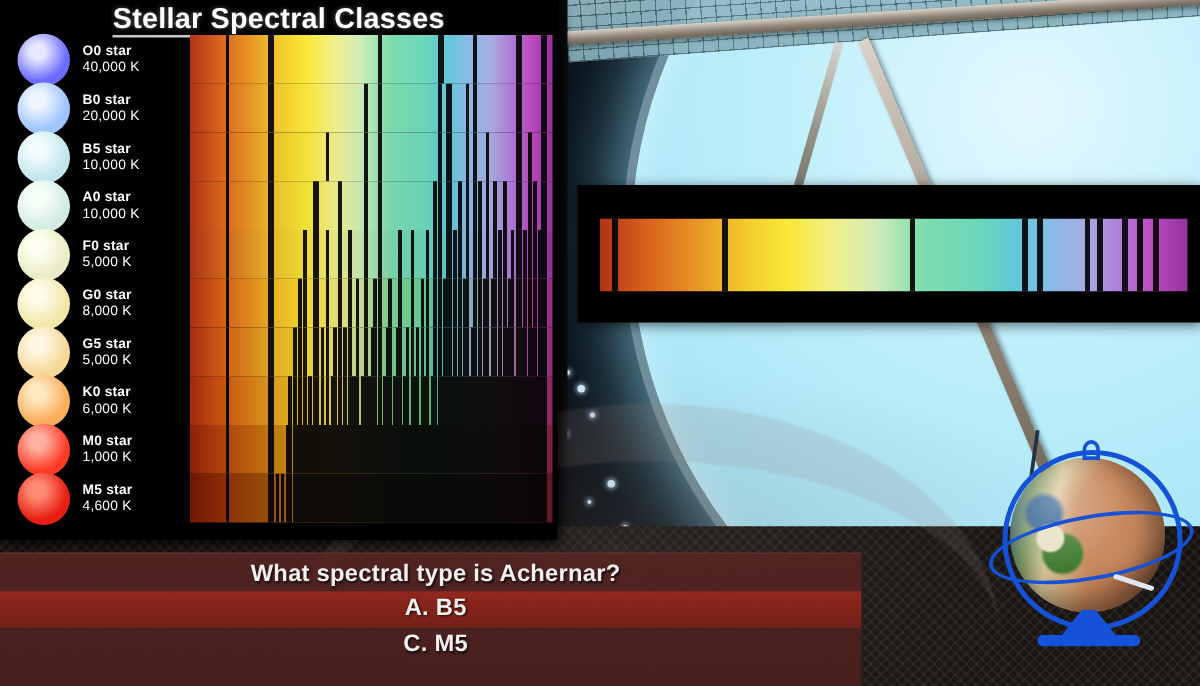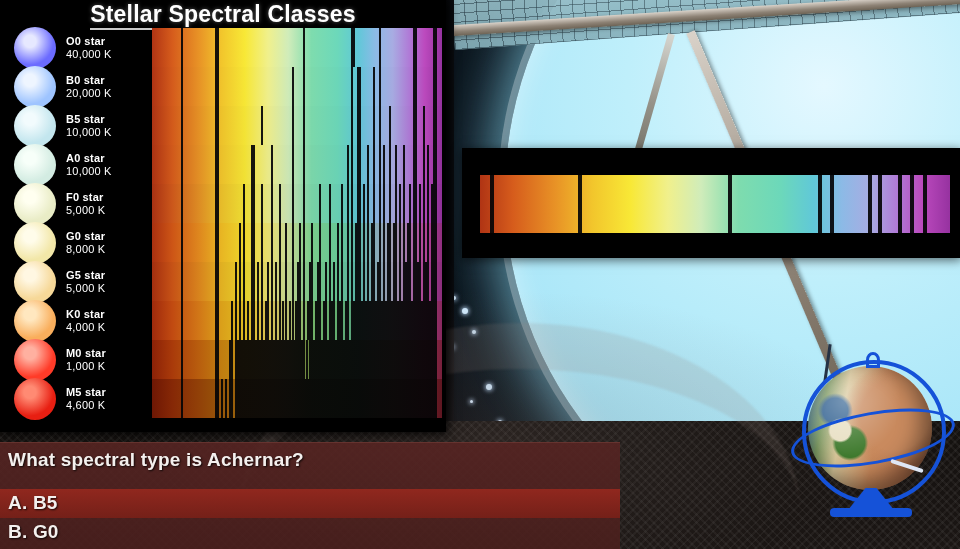--- a/index.html
+++ b/index.html
@@ -106,28 +106,28 @@
     transform:rotate(-10deg);}
   .globe-pin{position:absolute;left:84px;top:14px;width:8px;height:10px;border:3px solid #1552d8;border-radius:50% 50% 0 0;}
   .globe-stem{position:absolute;left:86px;top:150px;width:6px;height:22px;background:#1552d8;}
   .globe-foot{position:absolute;left:48px;top:170px;width:82px;height:9px;border-radius:4px;background:#1552d8;}
   .globe-cone{position:absolute;left:66px;top:150px;width:46px;height:22px;background:#1552d8;
     clip-path:polygon(38% 0,62% 0,100% 100%,0 100%);}
   .globe-needle{position:absolute;left:108px;top:126px;width:34px;height:4px;background:#dfe7f5;transform:rotate(18deg);border-radius:2px;}
   .globe-antenna{position:absolute;left:44px;top:6px;width:3px;height:38px;background:#243245;transform:rotate(8deg);}
 
   
-  .quiz{position:absolute;left:0;top:442px;width:620px;height:107px;
+  .quiz{position:absolute;left:0;top:442px;width:689px;height:107px;
     background:linear-gradient(180deg, rgba(86,36,34,.90) 0%, rgba(74,31,29,.90) 100%);
-    border-top:1px solid rgba(160,90,80,.35);}
+    border-top:1px solid rgba(160,90,80,.35);text-align:center;}
   .quiz-q{color:#f4f0ee;font-size:19px;font-weight:700;padding:6px 0 2px 8px;
     text-shadow:1px 1px 2px rgba(0,0,0,.8);letter-spacing:.2px;}
   .opt{color:#f4f0ee;font-size:19px;font-weight:700;padding:2px 0 2px 8px;height:25px;
     line-height:23px;text-shadow:1px 1px 2px rgba(0,0,0,.8);letter-spacing:.2px;}
-  .opt.sel{background:linear-gradient(180deg, rgba(150,40,30,.92), rgba(120,32,24,.92));margin-top:16px;}
+  .opt.sel{background:linear-gradient(180deg, rgba(150,40,30,.92), rgba(120,32,24,.92));}
 </style>
 </head>
 <body>
 
 <div id="stage">
 
   <div class="space"></div>
   <div class="starfield" id="starfield">
       <div class="star-dot" style="left: 452px; top: 296px; width: 4px; height: 4px;"></div>
       <div class="star-dot" style="left: 462px; top: 308px; width: 6px; height: 6px;"></div>
@@ -239,21 +239,21 @@
           </div>
           <div class="spec">
             <div class="base" style="background: linear-gradient(90deg, rgb(163, 46, 15) 0%, rgb(198, 82, 22) 7%, rgb(215, 130, 29) 16%, rgb(224, 176, 34) 24%, rgb(230, 207, 42) 32%, rgb(222, 214, 108) 40%, rgb(193, 210, 144) 47%, rgb(117, 196, 135) 55%, rgb(100, 192, 144) 64%, rgb(89, 178, 167) 71%, rgb(130, 166, 178) 77%, rgb(156, 153, 175) 83%, rgb(163, 107, 166) 89%, rgb(174, 66, 147) 94%, rgb(139, 45, 124) 100%);"></div>
             <div class="lines" style="background: linear-gradient(90deg, rgba(0, 0, 0, 0) 9.84%, rgba(4, 4, 6, 0.92) 9.84%, rgba(4, 4, 6, 0.92) 10.84%, rgba(0, 0, 0, 0) 10.84%, rgba(0, 0, 0, 0) 21.57%, rgba(4, 4, 6, 0.92) 21.57%, rgba(4, 4, 6, 0.92) 22.57%, rgba(0, 0, 0, 0) 22.57%, rgba(0, 0, 0, 0) 22.57%, rgba(4, 4, 6, 0.92) 22.57%, rgba(4, 4, 6, 0.92) 23.26%, rgba(0, 0, 0, 0) 23.26%, rgba(0, 0, 0, 0) 28.47%, rgba(4, 4, 6, 0.92) 28.47%, rgba(4, 4, 6, 0.92) 29.47%, rgba(0, 0, 0, 0) 29.47%, rgba(0, 0, 0, 0) 29.84%, rgba(4, 4, 6, 0.92) 29.84%, rgba(4, 4, 6, 0.92) 30.84%, rgba(0, 0, 0, 0) 30.84%, rgba(0, 0, 0, 0) 31.22%, rgba(4, 4, 6, 0.92) 31.22%, rgba(4, 4, 6, 0.92) 32.22%, rgba(0, 0, 0, 0) 32.22%, rgba(0, 0, 0, 0) 33.98%, rgba(4, 4, 6, 0.92) 33.98%, rgba(4, 4, 6, 0.92) 34.98%, rgba(0, 0, 0, 0) 34.98%, rgba(0, 0, 0, 0) 34.98%, rgba(4, 4, 6, 0.92) 34.98%, rgba(4, 4, 6, 0.92) 35.67%, rgba(0, 0, 0, 0) 35.67%, rgba(0, 0, 0, 0) 36.05%, rgba(4, 4, 6, 0.92) 36.05%, rgba(4, 4, 6, 0.92) 37.05%, rgba(0, 0, 0, 0) 37.05%, rgba(0, 0, 0, 0) 37.43%, rgba(4, 4, 6, 0.92) 37.43%, rgba(4, 4, 6, 0.92) 38.43%, rgba(0, 0, 0, 0) 38.43%, rgba(0, 0, 0, 0) 39.5%, rgba(4, 4, 6, 0.92) 39.5%, rgba(4, 4, 6, 0.92) 40.5%, rgba(0, 0, 0, 0) 40.5%, rgba(0, 0, 0, 0) 40.88%, rgba(4, 4, 6, 0.92) 40.88%, rgba(4, 4, 6, 0.92) 41.88%, rgba(0, 0, 0, 0) 41.88%, rgba(0, 0, 0, 0) 42.26%, rgba(4, 4, 6, 0.92) 42.26%, rgba(4, 4, 6, 0.92) 43.26%, rgba(0, 0, 0, 0) 43.26%, rgba(0, 0, 0, 0) 43.64%, rgba(4, 4, 6, 0.92) 43.64%, rgba(4, 4, 6, 0.92) 44.64%, rgba(0, 0, 0, 0) 44.64%, rgba(0, 0, 0, 0) 45.71%, rgba(4, 4, 6, 0.92) 45.71%, rgba(4, 4, 6, 0.92) 46.71%, rgba(0, 0, 0, 0) 46.71%, rgba(0, 0, 0, 0) 48.12%, rgba(4, 4, 6, 0.92) 48.12%, rgba(4, 4, 6, 0.92) 49.12%, rgba(0, 0, 0, 0) 49.12%, rgba(0, 0, 0, 0) 49.84%, rgba(4, 4, 6, 0.92) 49.84%, rgba(4, 4, 6, 0.92) 50.84%, rgba(0, 0, 0, 0) 50.84%, rgba(0, 0, 0, 0) 50.84%, rgba(4, 4, 6, 0.92) 50.84%, rgba(4, 4, 6, 0.92) 51.53%, rgba(0, 0, 0, 0) 51.53%, rgba(0, 0, 0, 0) 51.91%, rgba(4, 4, 6, 0.92) 51.91%, rgba(4, 4, 6, 0.92) 52.91%, rgba(0, 0, 0, 0) 52.91%, rgba(0, 0, 0, 0) 53.98%, rgba(4, 4, 6, 0.92) 53.98%, rgba(4, 4, 6, 0.92) 54.98%, rgba(0, 0, 0, 0) 54.98%, rgba(0, 0, 0, 0) 54.98%, rgba(4, 4, 6, 0.92) 54.98%, rgba(4, 4, 6, 0.92) 55.67%, rgba(0, 0, 0, 0) 55.67%, rgba(0, 0, 0, 0) 56.74%, rgba(4, 4, 6, 0.92) 56.74%, rgba(4, 4, 6, 0.92) 57.74%, rgba(0, 0, 0, 0) 57.74%, rgba(0, 0, 0, 0) 57.74%, rgba(4, 4, 6, 0.92) 57.74%, rgba(4, 4, 6, 0.92) 58.43%, rgba(0, 0, 0, 0) 58.43%, rgba(0, 0, 0, 0) 59.5%, rgba(4, 4, 6, 0.92) 59.5%, rgba(4, 4, 6, 0.92) 60.5%, rgba(0, 0, 0, 0) 60.5%, rgba(0, 0, 0, 0) 60.88%, rgba(4, 4, 6, 0.92) 60.88%, rgba(4, 4, 6, 0.92) 61.88%, rgba(0, 0, 0, 0) 61.88%, rgba(0, 0, 0, 0) 62.26%, rgba(4, 4, 6, 0.92) 62.26%, rgba(4, 4, 6, 0.92) 63.26%, rgba(0, 0, 0, 0) 63.26%, rgba(0, 0, 0, 0) 63.64%, rgba(4, 4, 6, 0.92) 63.64%, rgba(4, 4, 6, 0.92) 64.64%, rgba(0, 0, 0, 0) 64.64%, rgba(0, 0, 0, 0) 65.02%, rgba(4, 4, 6, 0.92) 65.02%, rgba(4, 4, 6, 0.92) 66.02%, rgba(0, 0, 0, 0) 66.02%, rgba(0, 0, 0, 0) 67.09%, rgba(4, 4, 6, 0.92) 67.09%, rgba(4, 4, 6, 0.92) 68.09%, rgba(0, 0, 0, 0) 68.09%, rgba(0, 0, 0, 0) 68.47%, rgba(4, 4, 6, 0.92) 68.47%, rgba(4, 4, 6, 0.92) 69.47%, rgba(0, 0, 0, 0) 69.47%, rgba(0, 0, 0, 0) 69.84%, rgba(4, 4, 6, 0.92) 69.84%, rgba(4, 4, 6, 0.92) 70.84%, rgba(0, 0, 0, 0) 70.84%, rgba(0, 0, 0, 0) 70.84%, rgba(4, 4, 6, 0.92) 70.84%, rgba(4, 4, 6, 0.92) 71.53%, rgba(0, 0, 0, 0) 71.53%, rgba(0, 0, 0, 0) 71.53%, rgba(4, 4, 6, 0.92) 71.53%, rgba(4, 4, 6, 0.92) 72.22%, rgba(0, 0, 0, 0) 72.22%, rgba(0, 0, 0, 0) 72.6%, rgba(4, 4, 6, 0.92) 72.6%, rgba(4, 4, 6, 0.92) 73.6%, rgba(0, 0, 0, 0) 73.6%, rgba(0, 0, 0, 0) 73.98%, rgba(4, 4, 6, 0.92) 73.98%, rgba(4, 4, 6, 0.92) 74.98%, rgba(0, 0, 0, 0) 74.98%, rgba(0, 0, 0, 0) 75.36%, rgba(4, 4, 6, 0.92) 75.36%, rgba(4, 4, 6, 0.92) 76.36%, rgba(0, 0, 0, 0) 76.36%, rgba(0, 0, 0, 0) 76.36%, rgba(4, 4, 6, 0.92) 76.36%, rgba(4, 4, 6, 0.92) 77.05%, rgba(0, 0, 0, 0) 77.05%, rgba(0, 0, 0, 0) 77.43%, rgba(4, 4, 6, 0.92) 77.43%, rgba(4, 4, 6, 0.92) 78.43%, rgba(0, 0, 0, 0) 78.43%, rgba(0, 0, 0, 0) 78.43%, rgba(4, 4, 6, 0.92) 78.43%, rgba(4, 4, 6, 0.92) 79.12%, rgba(0, 0, 0, 0) 79.12%, rgba(0, 0, 0, 0) 79.5%, rgba(4, 4, 6, 0.92) 79.5%, rgba(4, 4, 6, 0.92) 80.5%, rgba(0, 0, 0, 0) 80.5%, rgba(0, 0, 0, 0) 80.88%, rgba(4, 4, 6, 0.92) 80.88%, rgba(4, 4, 6, 0.92) 81.88%, rgba(0, 0, 0, 0) 81.88%, rgba(0, 0, 0, 0) 81.88%, rgba(4, 4, 6, 0.92) 81.88%, rgba(4, 4, 6, 0.92) 82.57%, rgba(0, 0, 0, 0) 82.57%, rgba(0, 0, 0, 0) 82.95%, rgba(4, 4, 6, 0.92) 82.95%, rgba(4, 4, 6, 0.92) 83.95%, rgba(0, 0, 0, 0) 83.95%, rgba(0, 0, 0, 0) 83.95%, rgba(4, 4, 6, 0.92) 83.95%, rgba(4, 4, 6, 0.92) 84.64%, rgba(0, 0, 0, 0) 84.64%, rgba(0, 0, 0, 0) 85.02%, rgba(4, 4, 6, 0.92) 85.02%, rgba(4, 4, 6, 0.92) 86.02%, rgba(0, 0, 0, 0) 86.02%, rgba(0, 0, 0, 0) 86.4%, rgba(4, 4, 6, 0.92) 86.4%, rgba(4, 4, 6, 0.92) 87.4%, rgba(0, 0, 0, 0) 87.4%, rgba(0, 0, 0, 0) 87.4%, rgba(4, 4, 6, 0.92) 87.4%, rgba(4, 4, 6, 0.92) 88.09%, rgba(0, 0, 0, 0) 88.09%, rgba(0, 0, 0, 0) 88.09%, rgba(4, 4, 6, 0.92) 88.09%, rgba(4, 4, 6, 0.92) 88.78%, rgba(0, 0, 0, 0) 88.78%, rgba(0, 0, 0, 0) 88.78%, rgba(4, 4, 6, 0.92) 88.78%, rgba(4, 4, 6, 0.92) 89.47%, rgba(0, 0, 0, 0) 89.47%, rgba(0, 0, 0, 0) 89.84%, rgba(4, 4, 6, 0.92) 89.84%, rgba(4, 4, 6, 0.92) 90.84%, rgba(0, 0, 0, 0) 90.84%, rgba(0, 0, 0, 0) 90.84%, rgba(4, 4, 6, 0.92) 90.84%, rgba(4, 4, 6, 0.92) 91.53%, rgba(0, 0, 0, 0) 91.53%, rgba(0, 0, 0, 0) 91.53%, rgba(4, 4, 6, 0.92) 91.53%, rgba(4, 4, 6, 0.92) 92.22%, rgba(0, 0, 0, 0) 92.22%, rgba(0, 0, 0, 0) 92.22%, rgba(4, 4, 6, 0.92) 92.22%, rgba(4, 4, 6, 0.92) 92.91%, rgba(0, 0, 0, 0) 92.91%, rgba(0, 0, 0, 0) 93.29%, rgba(4, 4, 6, 0.92) 93.29%, rgba(4, 4, 6, 0.92) 94.29%, rgba(0, 0, 0, 0) 94.29%, rgba(0, 0, 0, 0) 94.29%, rgba(4, 4, 6, 0.92) 94.29%, rgba(4, 4, 6, 0.92) 94.98%, rgba(0, 0, 0, 0) 94.98%, rgba(0, 0, 0, 0) 94.98%, rgba(4, 4, 6, 0.92) 94.98%, rgba(4, 4, 6, 0.92) 95.67%, rgba(0, 0, 0, 0) 95.67%, rgba(0, 0, 0, 0) 96.05%, rgba(4, 4, 6, 0.92) 96.05%, rgba(4, 4, 6, 0.92) 97.05%, rgba(0, 0, 0, 0) 97.05%, rgba(0, 0, 0, 0) 97.05%, rgba(4, 4, 6, 0.92) 97.05%, rgba(4, 4, 6, 0.92) 97.74%, rgba(0, 0, 0, 0) 97.74%, rgba(0, 0, 0, 0) 97.74%, rgba(4, 4, 6, 0.92) 97.74%, rgba(4, 4, 6, 0.92) 98.43%, rgba(0, 0, 0, 0) 98.43%);"></div>
           </div>
         </div>
         <div class="row">
           <div class="orb" style="background: radial-gradient(circle at 38% 34%, rgb(255, 231, 191) 0%, rgb(255, 231, 191) 16%, rgb(249, 174, 92) 62%, rgb(249, 174, 92) 78%, rgba(0, 0, 0, 0) 100%);"></div>
           <div class="rlabel">
             <b>K0 star</b>
-            <i>4,000 K</i>
+            <i>6,000 K</i>
           </div>
           <div class="spec">
             <div class="base" style="background: linear-gradient(90deg, rgb(159, 42, 12) 0%, rgb(193, 74, 17) 7%, rgb(209, 118, 23) 16%, rgb(218, 160, 26) 24%, rgb(223, 187, 32) 32%, rgb(216, 194, 83) 40%, rgb(187, 191, 111) 47%, rgb(114, 178, 104) 55%, rgb(97, 174, 111) 64%, rgb(86, 162, 129) 71%, rgb(126, 150, 137) 77%, rgb(151, 139, 134) 83%, rgb(159, 97, 127) 89%, rgb(169, 60, 113) 94%, rgb(135, 40, 95) 100%);"></div>
             <div class="lines" style="background: linear-gradient(90deg, rgba(0, 0, 0, 0) 9.84%, rgba(4, 4, 6, 0.92) 9.84%, rgba(4, 4, 6, 0.92) 10.84%, rgba(0, 0, 0, 0) 10.84%, rgba(0, 0, 0, 0) 21.57%, rgba(4, 4, 6, 0.92) 21.57%, rgba(4, 4, 6, 0.92) 22.57%, rgba(0, 0, 0, 0) 22.57%, rgba(0, 0, 0, 0) 22.57%, rgba(4, 4, 6, 0.92) 22.57%, rgba(4, 4, 6, 0.92) 23.26%, rgba(0, 0, 0, 0) 23.26%, rgba(0, 0, 0, 0) 27.09%, rgba(4, 4, 6, 0.92) 27.09%, rgba(4, 4, 6, 0.92) 28.09%, rgba(0, 0, 0, 0) 28.09%, rgba(0, 0, 0, 0) 28.47%, rgba(4, 4, 6, 0.92) 28.47%, rgba(4, 4, 6, 0.92) 29.47%, rgba(0, 0, 0, 0) 29.47%, rgba(0, 0, 0, 0) 29.84%, rgba(4, 4, 6, 0.92) 29.84%, rgba(4, 4, 6, 0.92) 30.84%, rgba(0, 0, 0, 0) 30.84%, rgba(0, 0, 0, 0) 31.22%, rgba(4, 4, 6, 0.92) 31.22%, rgba(4, 4, 6, 0.92) 32.22%, rgba(0, 0, 0, 0) 32.22%, rgba(0, 0, 0, 0) 32.6%, rgba(4, 4, 6, 0.92) 32.6%, rgba(4, 4, 6, 0.92) 33.6%, rgba(0, 0, 0, 0) 33.6%, rgba(0, 0, 0, 0) 33.98%, rgba(4, 4, 6, 0.92) 33.98%, rgba(4, 4, 6, 0.92) 34.98%, rgba(0, 0, 0, 0) 34.98%, rgba(0, 0, 0, 0) 34.98%, rgba(4, 4, 6, 0.92) 34.98%, rgba(4, 4, 6, 0.92) 35.67%, rgba(0, 0, 0, 0) 35.67%, rgba(0, 0, 0, 0) 36.05%, rgba(4, 4, 6, 0.92) 36.05%, rgba(4, 4, 6, 0.92) 37.05%, rgba(0, 0, 0, 0) 37.05%, rgba(0, 0, 0, 0) 37.43%, rgba(4, 4, 6, 0.92) 37.43%, rgba(4, 4, 6, 0.92) 38.43%, rgba(0, 0, 0, 0) 38.43%, rgba(0, 0, 0, 0) 38.81%, rgba(4, 4, 6, 0.92) 38.81%, rgba(4, 4, 6, 0.92) 39.81%, rgba(0, 0, 0, 0) 39.81%, rgba(0, 0, 0, 0) 39.81%, rgba(4, 4, 6, 0.92) 39.81%, rgba(4, 4, 6, 0.92) 40.5%, rgba(0, 0, 0, 0) 40.5%, rgba(0, 0, 0, 0) 40.88%, rgba(4, 4, 6, 0.92) 40.88%, rgba(4, 4, 6, 0.92) 41.88%, rgba(0, 0, 0, 0) 41.88%, rgba(0, 0, 0, 0) 42.26%, rgba(4, 4, 6, 0.92) 42.26%, rgba(4, 4, 6, 0.92) 43.26%, rgba(0, 0, 0, 0) 43.26%, rgba(0, 0, 0, 0) 43.64%, rgba(4, 4, 6, 0.92) 43.64%, rgba(4, 4, 6, 0.92) 44.64%, rgba(0, 0, 0, 0) 44.64%, rgba(0, 0, 0, 0) 44.67%, rgba(4, 4, 6, 0.92) 44.67%, rgba(4, 4, 6, 0.92) 45.67%, rgba(0, 0, 0, 0) 45.67%, rgba(0, 0, 0, 0) 45.71%, rgba(4, 4, 6, 0.92) 45.71%, rgba(4, 4, 6, 0.92) 46.71%, rgba(0, 0, 0, 0) 46.71%, rgba(0, 0, 0, 0) 47.09%, rgba(4, 4, 6, 0.92) 47.09%, rgba(4, 4, 6, 0.92) 48.09%, rgba(0, 0, 0, 0) 48.09%, rgba(0, 0, 0, 0) 48.12%, rgba(4, 4, 6, 0.92) 48.12%, rgba(4, 4, 6, 0.92) 49.12%, rgba(0, 0, 0, 0) 49.12%, rgba(0, 0, 0, 0) 49.16%, rgba(4, 4, 6, 0.92) 49.16%, rgba(4, 4, 6, 0.92) 50.16%, rgba(0, 0, 0, 0) 50.16%, rgba(0, 0, 0, 0) 50.16%, rgba(4, 4, 6, 0.92) 50.16%, rgba(4, 4, 6, 0.92) 50.84%, rgba(0, 0, 0, 0) 50.84%, rgba(0, 0, 0, 0) 50.84%, rgba(4, 4, 6, 0.92) 50.84%, rgba(4, 4, 6, 0.92) 51.53%, rgba(0, 0, 0, 0) 51.53%, rgba(0, 0, 0, 0) 51.91%, rgba(4, 4, 6, 0.92) 51.91%, rgba(4, 4, 6, 0.92) 52.91%, rgba(0, 0, 0, 0) 52.91%, rgba(0, 0, 0, 0) 53.29%, rgba(4, 4, 6, 0.92) 53.29%, rgba(4, 4, 6, 0.92) 54.29%, rgba(0, 0, 0, 0) 54.29%, rgba(0, 0, 0, 0) 54.29%, rgba(4, 4, 6, 0.92) 54.29%, rgba(4, 4, 6, 0.92) 54.98%, rgba(0, 0, 0, 0) 54.98%, rgba(0, 0, 0, 0) 54.98%, rgba(4, 4, 6, 0.92) 54.98%, rgba(4, 4, 6, 0.92) 55.67%, rgba(0, 0, 0, 0) 55.67%, rgba(0, 0, 0, 0) 56.05%, rgba(4, 4, 6, 0.92) 56.05%, rgba(4, 4, 6, 0.92) 57.05%, rgba(0, 0, 0, 0) 57.05%, rgba(0, 0, 0, 0) 57.05%, rgba(4, 4, 6, 0.92) 57.05%, rgba(4, 4, 6, 0.92) 57.74%, rgba(0, 0, 0, 0) 57.74%, rgba(0, 0, 0, 0) 57.74%, rgba(4, 4, 6, 0.92) 57.74%, rgba(4, 4, 6, 0.92) 58.43%, rgba(0, 0, 0, 0) 58.43%, rgba(0, 0, 0, 0) 58.81%, rgba(4, 4, 6, 0.92) 58.81%, rgba(4, 4, 6, 0.92) 59.81%, rgba(0, 0, 0, 0) 59.81%, rgba(0, 0, 0, 0) 59.81%, rgba(4, 4, 6, 0.92) 59.81%, rgba(4, 4, 6, 0.92) 60.5%, rgba(0, 0, 0, 0) 60.5%, rgba(0, 0, 0, 0) 60.88%, rgba(4, 4, 6, 0.92) 60.88%, rgba(4, 4, 6, 0.92) 61.88%, rgba(0, 0, 0, 0) 61.88%, rgba(0, 0, 0, 0) 61.88%, rgba(4, 4, 6, 0.92) 61.88%, rgba(4, 4, 6, 0.92) 62.57%, rgba(0, 0, 0, 0) 62.57%, rgba(0, 0, 0, 0) 62.57%, rgba(4, 4, 6, 0.92) 62.57%, rgba(4, 4, 6, 0.92) 63.26%, rgba(0, 0, 0, 0) 63.26%, rgba(0, 0, 0, 0) 63.64%, rgba(4, 4, 6, 0.92) 63.64%, rgba(4, 4, 6, 0.92) 64.64%, rgba(0, 0, 0, 0) 64.64%, rgba(0, 0, 0, 0) 64.64%, rgba(4, 4, 6, 0.92) 64.64%, rgba(4, 4, 6, 0.92) 65.33%, rgba(0, 0, 0, 0) 65.33%, rgba(0, 0, 0, 0) 65.33%, rgba(4, 4, 6, 0.92) 65.33%, rgba(4, 4, 6, 0.92) 66.02%, rgba(0, 0, 0, 0) 66.02%, rgba(0, 0, 0, 0) 66.4%, rgba(4, 4, 6, 0.92) 66.4%, rgba(4, 4, 6, 0.92) 67.4%, rgba(0, 0, 0, 0) 67.4%, rgba(0, 0, 0, 0) 67.4%, rgba(4, 4, 6, 0.92) 67.4%, rgba(4, 4, 6, 0.92) 68.09%, rgba(0, 0, 0, 0) 68.09%, rgba(0, 0, 0, 0) 68.47%, rgba(4, 4, 6, 0.92) 68.47%, rgba(4, 4, 6, 0.92) 69.47%, rgba(0, 0, 0, 0) 69.47%, rgba(0, 0, 0, 0) 69.47%, rgba(4, 4, 6, 0.92) 69.47%, rgba(4, 4, 6, 0.92) 70.16%, rgba(0, 0, 0, 0) 70.16%, rgba(0, 0, 0, 0) 70.16%, rgba(4, 4, 6, 0.92) 70.16%, rgba(4, 4, 6, 0.92) 70.84%, rgba(0, 0, 0, 0) 70.84%, rgba(0, 0, 0, 0) 70.84%, rgba(4, 4, 6, 0.92) 70.84%, rgba(4, 4, 6, 0.92) 71.53%, rgba(0, 0, 0, 0) 71.53%, rgba(0, 0, 0, 0) 71.53%, rgba(4, 4, 6, 0.92) 71.53%, rgba(4, 4, 6, 0.92) 72.22%, rgba(0, 0, 0, 0) 72.22%, rgba(0, 0, 0, 0) 72.22%, rgba(4, 4, 6, 0.92) 72.22%, rgba(4, 4, 6, 0.92) 72.91%, rgba(0, 0, 0, 0) 72.91%, rgba(0, 0, 0, 0) 72.91%, rgba(4, 4, 6, 0.92) 72.91%, rgba(4, 4, 6, 0.92) 73.6%, rgba(0, 0, 0, 0) 73.6%, rgba(0, 0, 0, 0) 73.6%, rgba(4, 4, 6, 0.92) 73.6%, rgba(4, 4, 6, 0.92) 74.29%, rgba(0, 0, 0, 0) 74.29%, rgba(0, 0, 0, 0) 74.29%, rgba(4, 4, 6, 0.92) 74.29%, rgba(4, 4, 6, 0.92) 74.98%, rgba(0, 0, 0, 0) 74.98%, rgba(0, 0, 0, 0) 74.98%, rgba(4, 4, 6, 0.92) 74.98%, rgba(4, 4, 6, 0.92) 75.67%, rgba(0, 0, 0, 0) 75.67%, rgba(0, 0, 0, 0) 75.67%, rgba(4, 4, 6, 0.92) 75.67%, rgba(4, 4, 6, 0.92) 76.36%, rgba(0, 0, 0, 0) 76.36%, rgba(0, 0, 0, 0) 76.36%, rgba(4, 4, 6, 0.92) 76.36%, rgba(4, 4, 6, 0.92) 77.05%, rgba(0, 0, 0, 0) 77.05%, rgba(0, 0, 0, 0) 77.05%, rgba(4, 4, 6, 0.92) 77.05%, rgba(4, 4, 6, 0.92) 77.74%, rgba(0, 0, 0, 0) 77.74%, rgba(0, 0, 0, 0) 77.74%, rgba(4, 4, 6, 0.92) 77.74%, rgba(4, 4, 6, 0.92) 78.43%, rgba(0, 0, 0, 0) 78.43%, rgba(0, 0, 0, 0) 78.43%, rgba(4, 4, 6, 0.92) 78.43%, rgba(4, 4, 6, 0.92) 79.12%, rgba(0, 0, 0, 0) 79.12%, rgba(0, 0, 0, 0) 79.12%, rgba(4, 4, 6, 0.92) 79.12%, rgba(4, 4, 6, 0.92) 79.81%, rgba(0, 0, 0, 0) 79.81%, rgba(0, 0, 0, 0) 79.81%, rgba(4, 4, 6, 0.92) 79.81%, rgba(4, 4, 6, 0.92) 80.5%, rgba(0, 0, 0, 0) 80.5%, rgba(0, 0, 0, 0) 80.5%, rgba(4, 4, 6, 0.92) 80.5%, rgba(4, 4, 6, 0.92) 81.19%, rgba(0, 0, 0, 0) 81.19%, rgba(0, 0, 0, 0) 81.19%, rgba(4, 4, 6, 0.92) 81.19%, rgba(4, 4, 6, 0.92) 81.88%, rgba(0, 0, 0, 0) 81.88%, rgba(0, 0, 0, 0) 81.88%, rgba(4, 4, 6, 0.92) 81.88%, rgba(4, 4, 6, 0.92) 82.57%, rgba(0, 0, 0, 0) 82.57%, rgba(0, 0, 0, 0) 82.57%, rgba(4, 4, 6, 0.92) 82.57%, rgba(4, 4, 6, 0.92) 83.26%, rgba(0, 0, 0, 0) 83.26%, rgba(0, 0, 0, 0) 83.26%, rgba(4, 4, 6, 0.92) 83.26%, rgba(4, 4, 6, 0.92) 83.95%, rgba(0, 0, 0, 0) 83.95%, rgba(0, 0, 0, 0) 83.95%, rgba(4, 4, 6, 0.92) 83.95%, rgba(4, 4, 6, 0.92) 84.64%, rgba(0, 0, 0, 0) 84.64%, rgba(0, 0, 0, 0) 84.64%, rgba(4, 4, 6, 0.92) 84.64%, rgba(4, 4, 6, 0.92) 85.33%, rgba(0, 0, 0, 0) 85.33%, rgba(0, 0, 0, 0) 85.33%, rgba(4, 4, 6, 0.92) 85.33%, rgba(4, 4, 6, 0.92) 86.02%, rgba(0, 0, 0, 0) 86.02%, rgba(0, 0, 0, 0) 86.02%, rgba(4, 4, 6, 0.92) 86.02%, rgba(4, 4, 6, 0.92) 86.71%, rgba(0, 0, 0, 0) 86.71%, rgba(0, 0, 0, 0) 86.71%, rgba(4, 4, 6, 0.92) 86.71%, rgba(4, 4, 6, 0.92) 87.4%, rgba(0, 0, 0, 0) 87.4%, rgba(0, 0, 0, 0) 87.4%, rgba(4, 4, 6, 0.92) 87.4%, rgba(4, 4, 6, 0.92) 88.09%, rgba(0, 0, 0, 0) 88.09%, rgba(0, 0, 0, 0) 88.09%, rgba(4, 4, 6, 0.92) 88.09%, rgba(4, 4, 6, 0.92) 88.78%, rgba(0, 0, 0, 0) 88.78%, rgba(0, 0, 0, 0) 88.78%, rgba(4, 4, 6, 0.92) 88.78%, rgba(4, 4, 6, 0.92) 89.47%, rgba(0, 0, 0, 0) 89.47%, rgba(0, 0, 0, 0) 89.47%, rgba(4, 4, 6, 0.92) 89.47%, rgba(4, 4, 6, 0.92) 90.16%, rgba(0, 0, 0, 0) 90.16%, rgba(0, 0, 0, 0) 90.16%, rgba(4, 4, 6, 0.92) 90.16%, rgba(4, 4, 6, 0.92) 90.84%, rgba(0, 0, 0, 0) 90.84%, rgba(0, 0, 0, 0) 90.84%, rgba(4, 4, 6, 0.92) 90.84%, rgba(4, 4, 6, 0.92) 91.53%, rgba(0, 0, 0, 0) 91.53%, rgba(0, 0, 0, 0) 91.53%, rgba(4, 4, 6, 0.92) 91.53%, rgba(4, 4, 6, 0.92) 92.22%, rgba(0, 0, 0, 0) 92.22%, rgba(0, 0, 0, 0) 92.22%, rgba(4, 4, 6, 0.92) 92.22%, rgba(4, 4, 6, 0.92) 92.91%, rgba(0, 0, 0, 0) 92.91%, rgba(0, 0, 0, 0) 92.91%, rgba(4, 4, 6, 0.92) 92.91%, rgba(4, 4, 6, 0.92) 93.6%, rgba(0, 0, 0, 0) 93.6%, rgba(0, 0, 0, 0) 93.6%, rgba(4, 4, 6, 0.92) 93.6%, rgba(4, 4, 6, 0.92) 94.29%, rgba(0, 0, 0, 0) 94.29%, rgba(0, 0, 0, 0) 94.29%, rgba(4, 4, 6, 0.92) 94.29%, rgba(4, 4, 6, 0.92) 94.98%, rgba(0, 0, 0, 0) 94.98%, rgba(0, 0, 0, 0) 94.98%, rgba(4, 4, 6, 0.92) 94.98%, rgba(4, 4, 6, 0.92) 95.67%, rgba(0, 0, 0, 0) 95.67%, rgba(0, 0, 0, 0) 95.67%, rgba(4, 4, 6, 0.92) 95.67%, rgba(4, 4, 6, 0.92) 96.36%, rgba(0, 0, 0, 0) 96.36%, rgba(0, 0, 0, 0) 96.36%, rgba(4, 4, 6, 0.92) 96.36%, rgba(4, 4, 6, 0.92) 97.05%, rgba(0, 0, 0, 0) 97.05%, rgba(0, 0, 0, 0) 97.05%, rgba(4, 4, 6, 0.92) 97.05%, rgba(4, 4, 6, 0.92) 97.74%, rgba(0, 0, 0, 0) 97.74%, rgba(0, 0, 0, 0) 97.74%, rgba(4, 4, 6, 0.92) 97.74%, rgba(4, 4, 6, 0.92) 98.43%, rgba(0, 0, 0, 0) 98.43%);"></div>
           </div>
         </div>
         <div class="row">
           <div class="orb" style="background: radial-gradient(circle at 38% 34%, rgb(255, 176, 160) 0%, rgb(255, 176, 160) 16%, rgb(255, 59, 40) 62%, rgb(255, 59, 40) 78%, rgba(0, 0, 0, 0) 100%);"></div>
           <div class="rlabel">
             <b>M0 star</b>
@@ -294,18 +294,17 @@
     <div class="globe-needle"></div>
     <div class="globe-stem"></div>
     <div class="globe-cone"></div>
     <div class="globe-foot"></div>
   </div>
 
   <div class="quiz">
     <div class="quiz-q">What spectral type is Achernar?</div>
     <div id="quiz-options">
         <div class="opt sel"><span>A.</span><span> B5</span></div>
-        <div class="opt"><span>B.</span><span> G0</span></div>
         <div class="opt"><span>C.</span><span> M5</span></div>
       </div>
   </div>
 
 </div>
 
 </body></html>

